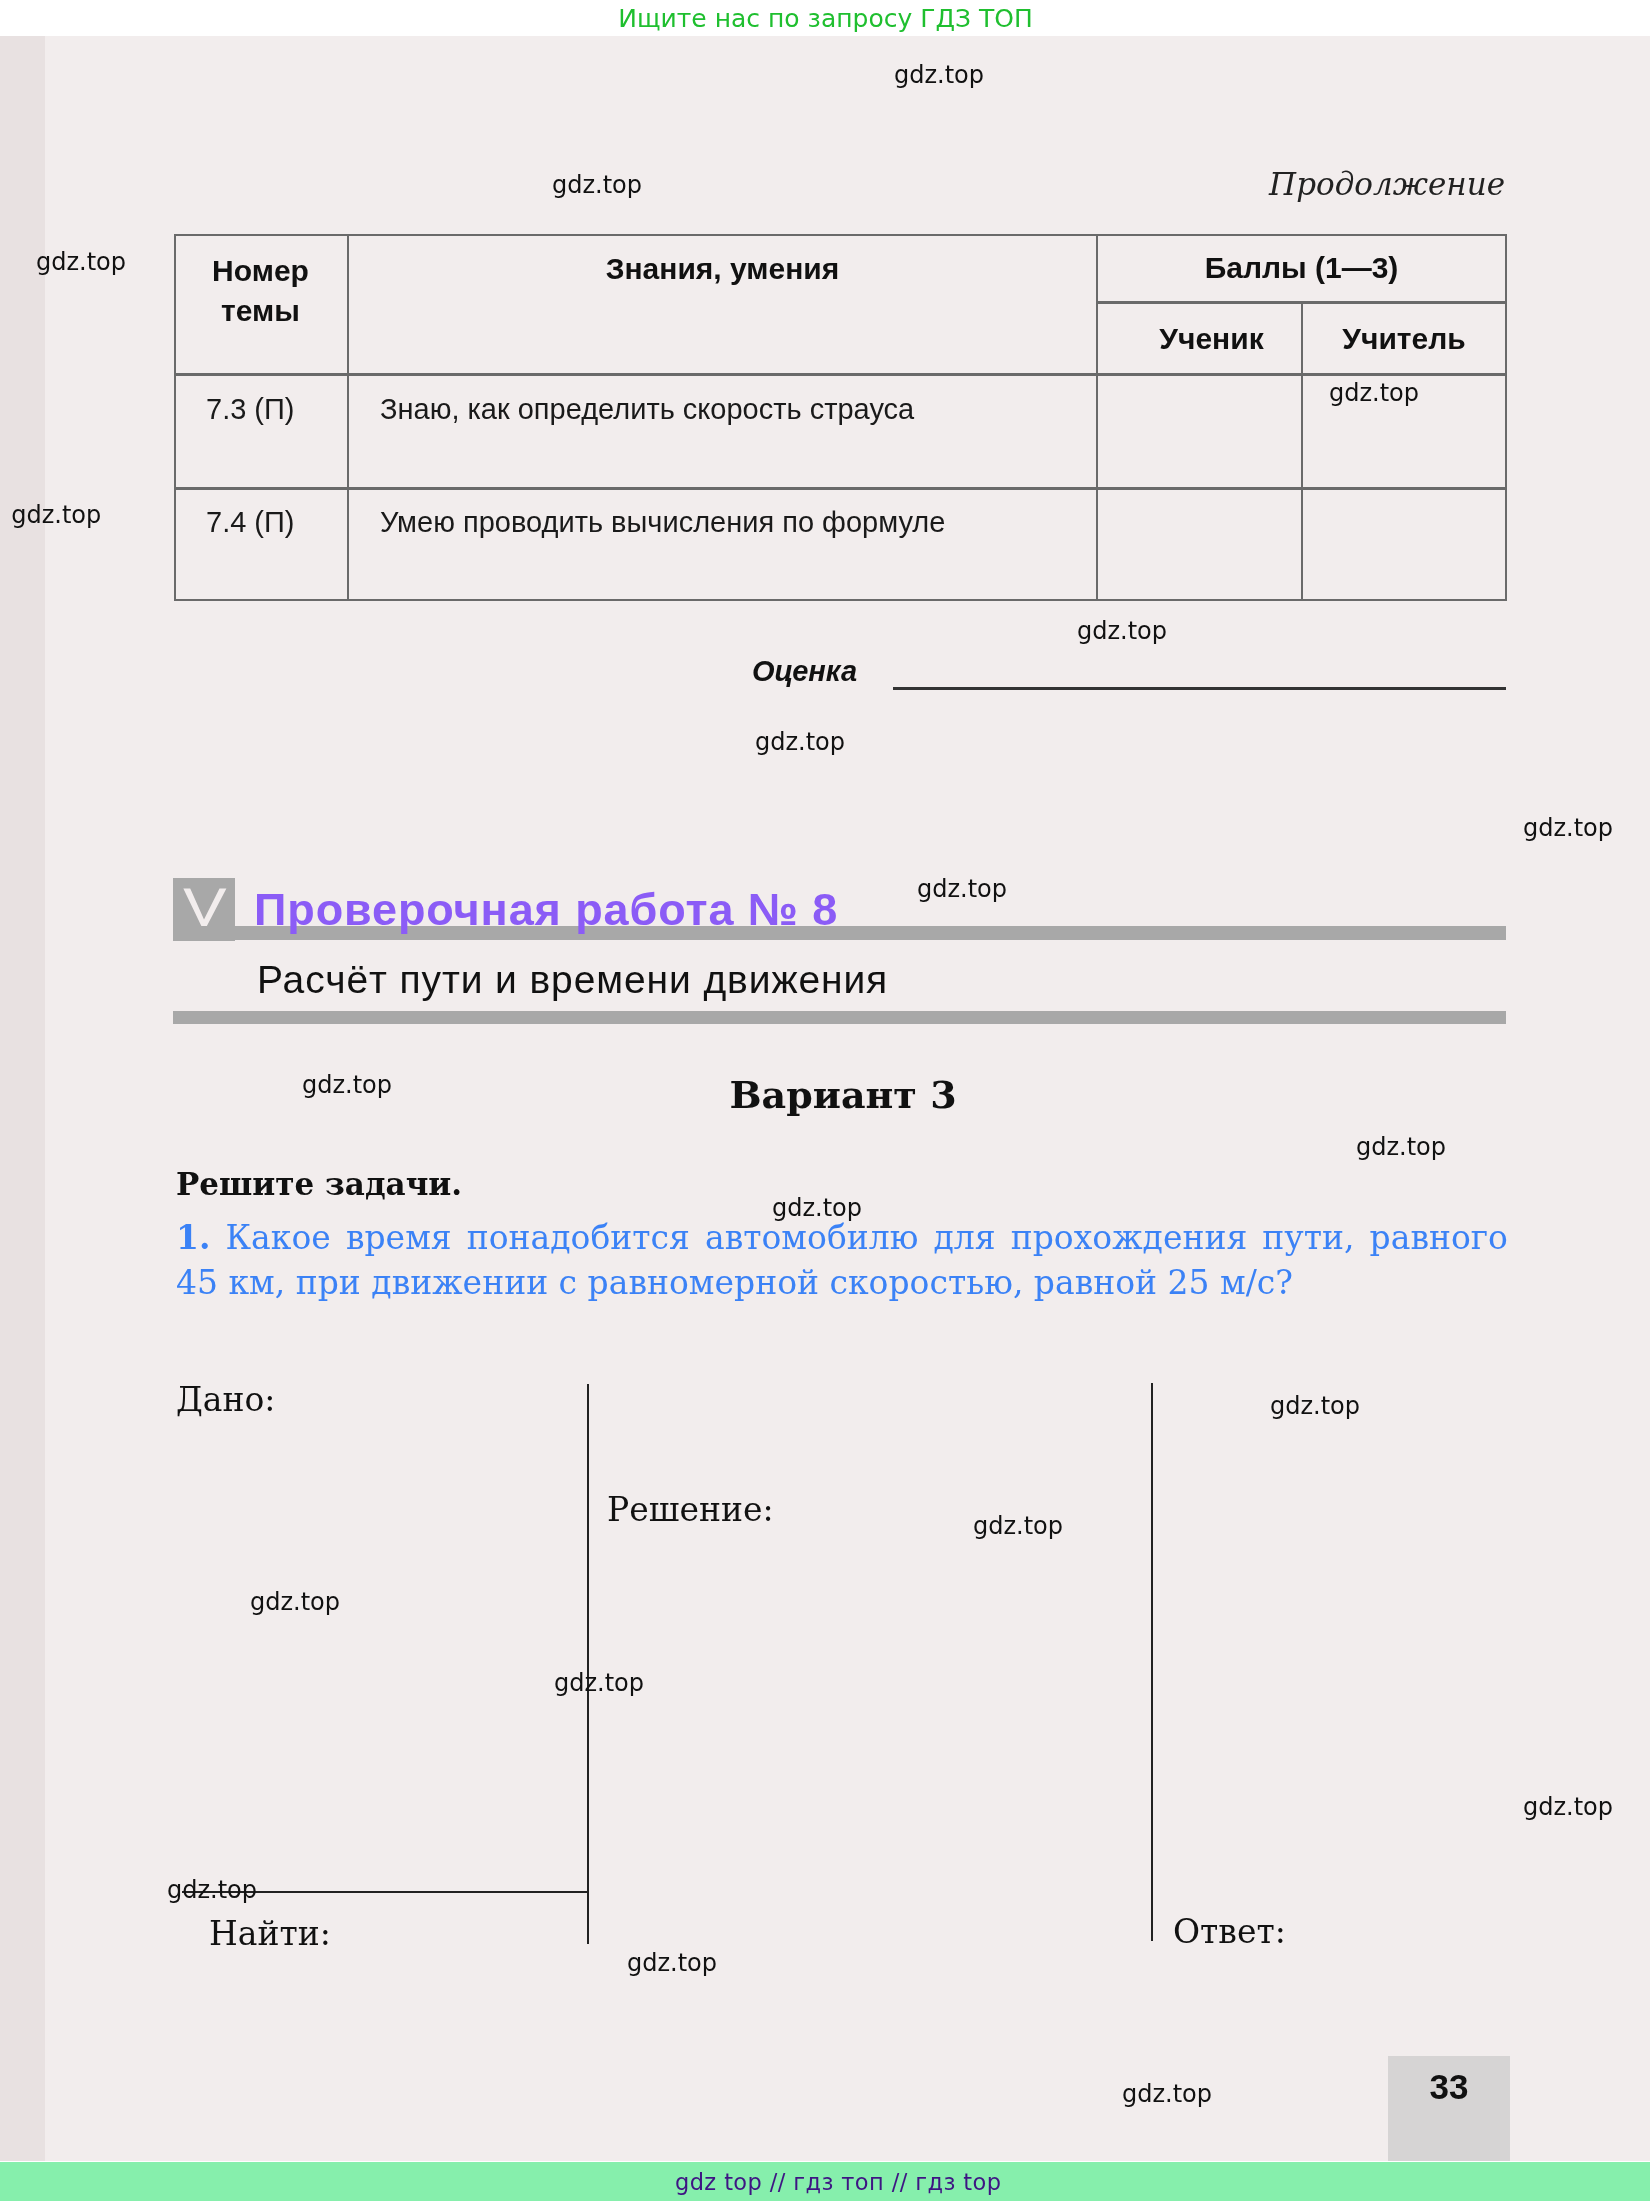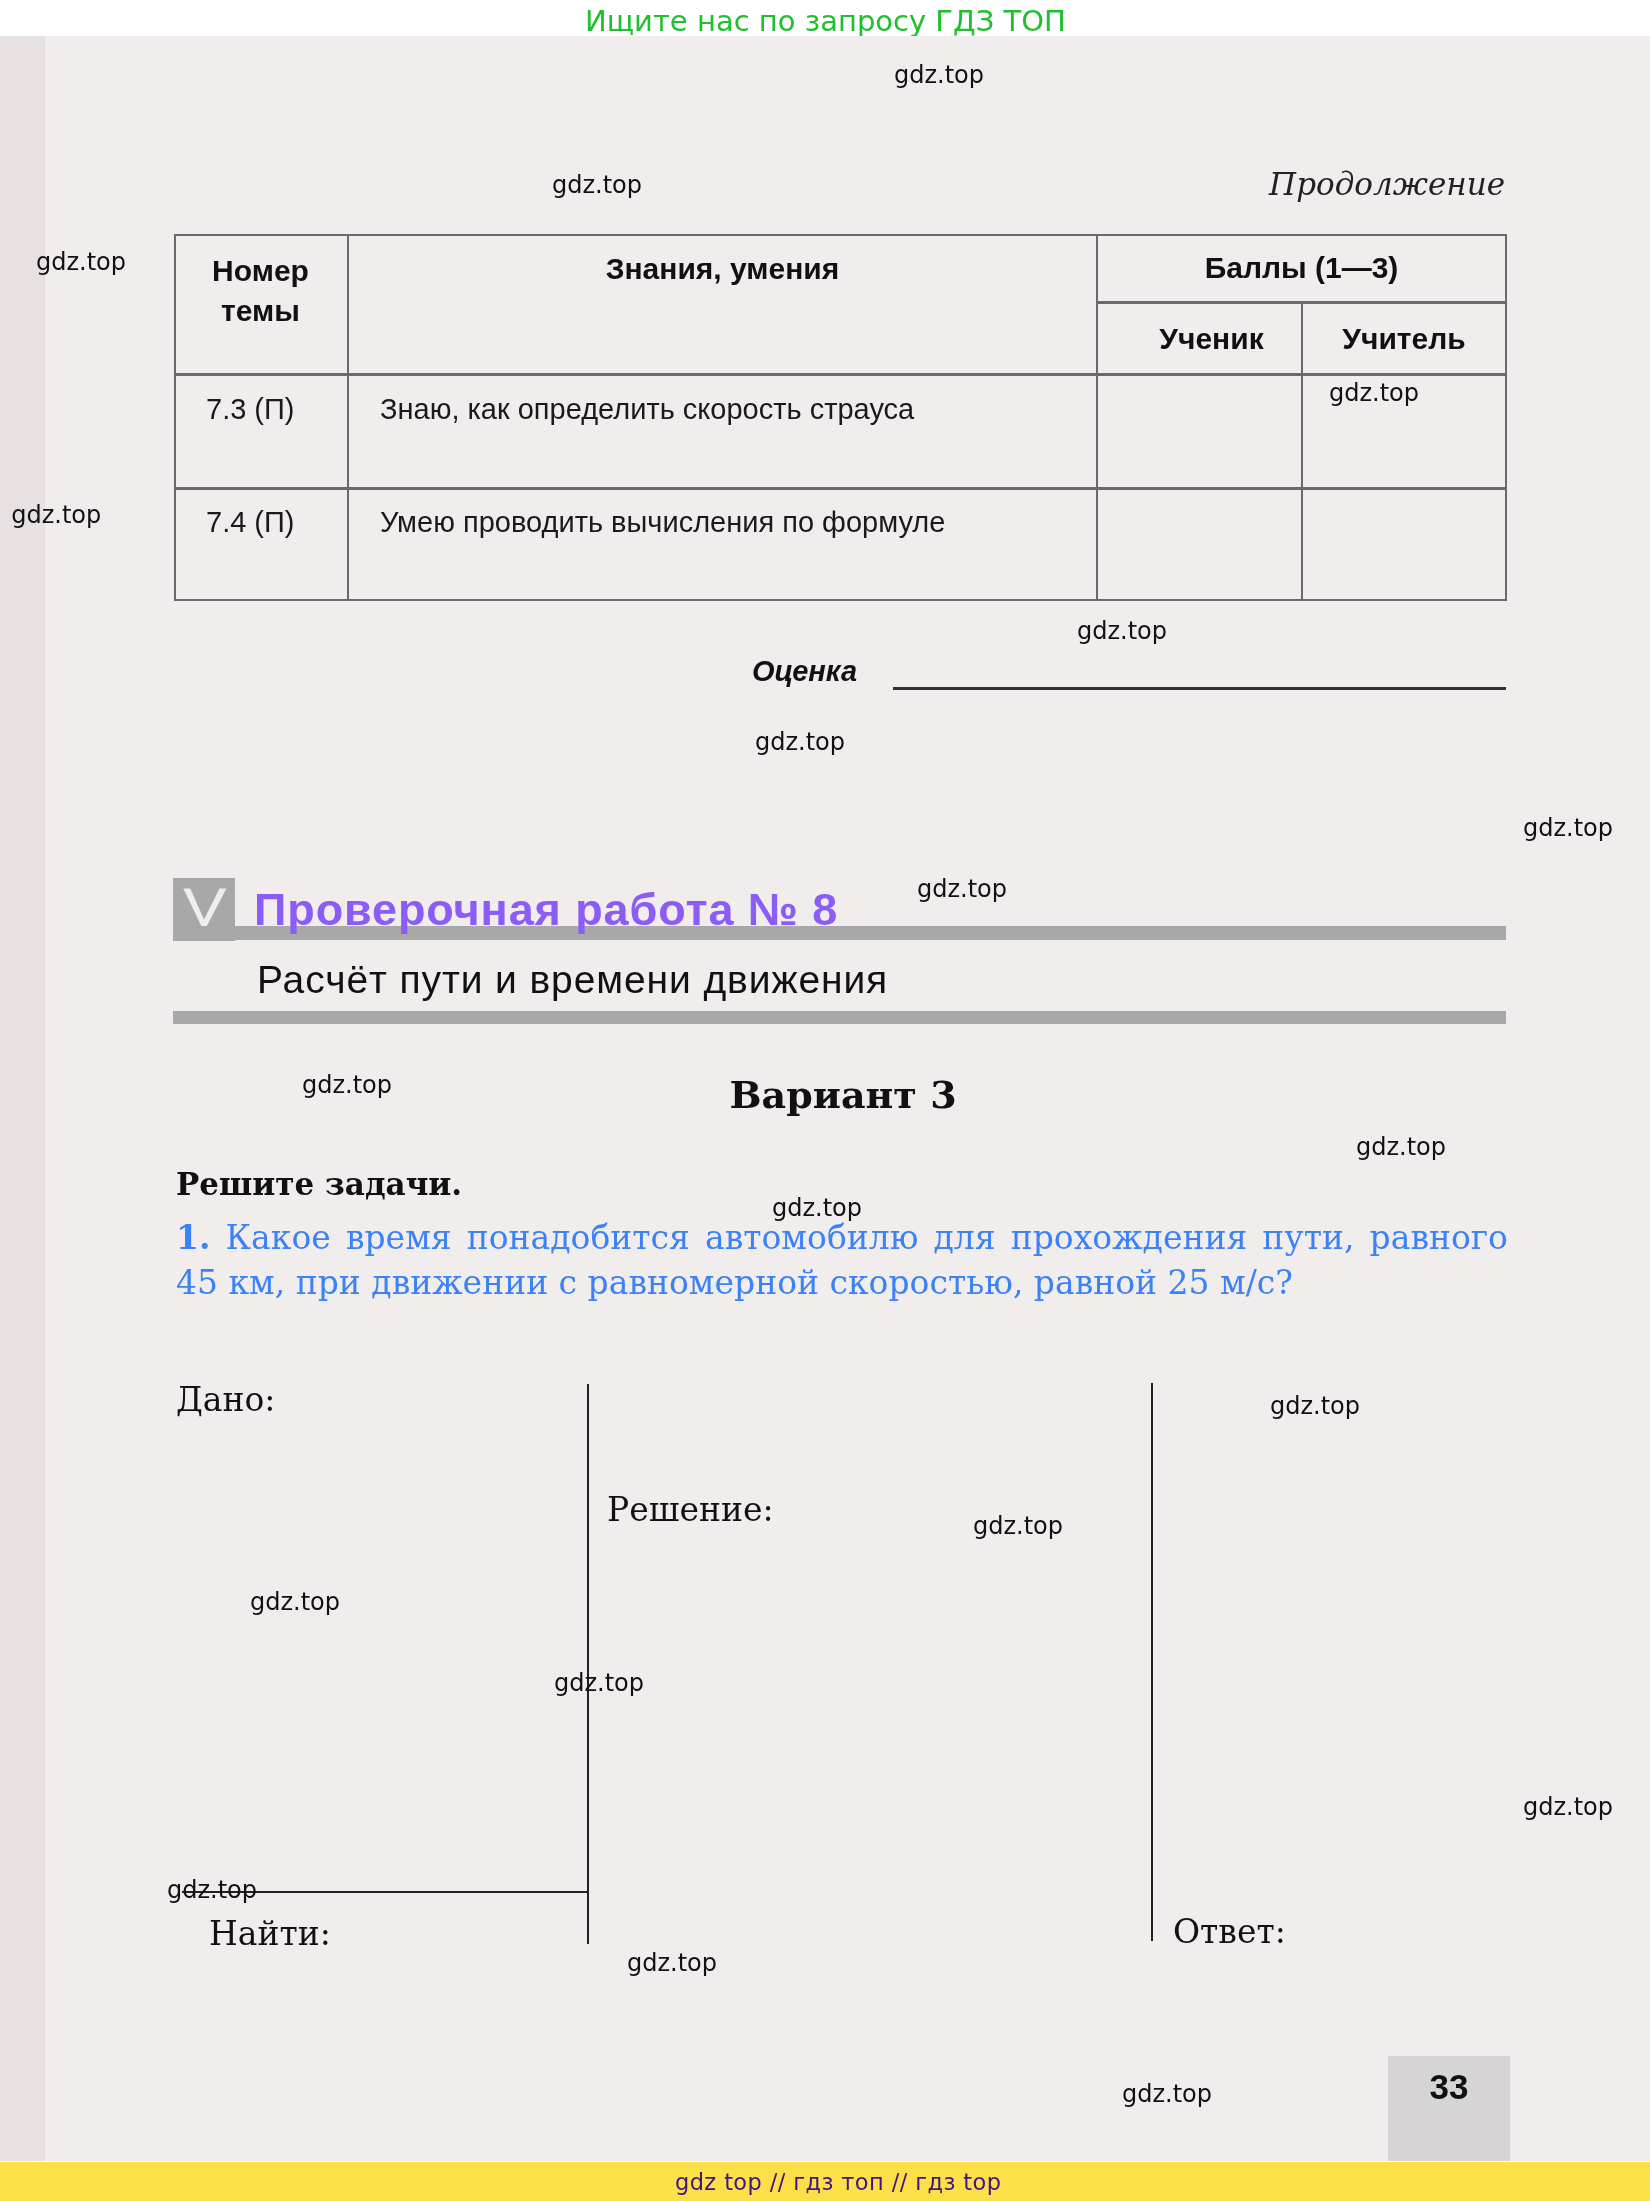--- a/index.html
+++ b/index.html
@@ -1,21 +1,21 @@
 <!DOCTYPE html>
 <html style="font-size:14px"><head>
 <meta charset="utf-8">
 <style>
   html, body { margin:0; padding:0; }
   body { width:1651px; height:2202px; position:relative; overflow:hidden; background:#ffffff; font-family:"Liberation Sans", sans-serif; color:#111; }
   .top-banner { position:absolute; left:0; top:0; width:1651px; height:36px; background:#fff; text-align:center; }
-  .top-banner span { display:inline-block; margin-top:3.5px; font-size:29px; color:#1fbf2f; font-family:"DejaVu Sans", sans-serif; }
+  .top-banner span { display:inline-block; margin-top:3.5px; font-size:25px; color:#1fbf2f; font-family:"DejaVu Sans", sans-serif; }
   .page { position:absolute; left:0; top:36px; width:1651px; height:2125px; background:#f2eded; }
   .binding { position:absolute; left:0; top:36px; width:45px; height:2125px; background:#e8e1e1; }
-  .bottom-banner { position:absolute; left:0; top:2162px; width:1651px; height:40px; background:#fde047; }
+  .bottom-banner { position:absolute; left:0; top:2162px; width:1651px; height:40px; background:#86efac; }
   .bottom-banner span { position:absolute; left:675px; top:7px; font-size:22.5px; color:#3e1583; font-family:"DejaVu Sans", sans-serif; letter-spacing:0.4px; }
   .abs { position:absolute; }
   .continued { right:146px; top:166px; font-family:"DejaVu Serif", serif; font-style:italic; font-size:31px; color:#222; }
   .table { position:absolute; left:174px; top:234px; width:1333px; height:367px; border:2.6px solid #6a6a6a; box-sizing:border-box; }
   .vline { position:absolute; background:#6a6a6a; width:1.7px; }
   .hline { position:absolute; background:#6a6a6a; height:2.6px; }
   .th { position:absolute; font-weight:bold; font-size:30px; text-align:center; color:#111; }
   .td { position:absolute; font-size:29px; color:#1a1a1a; }
   .grade-label { left:752px; top:655px; font-weight:bold; font-style:italic; font-size:29px; }
   .grade-line { left:893px; top:687px; width:613px; height:2.6px; background:#333; }

